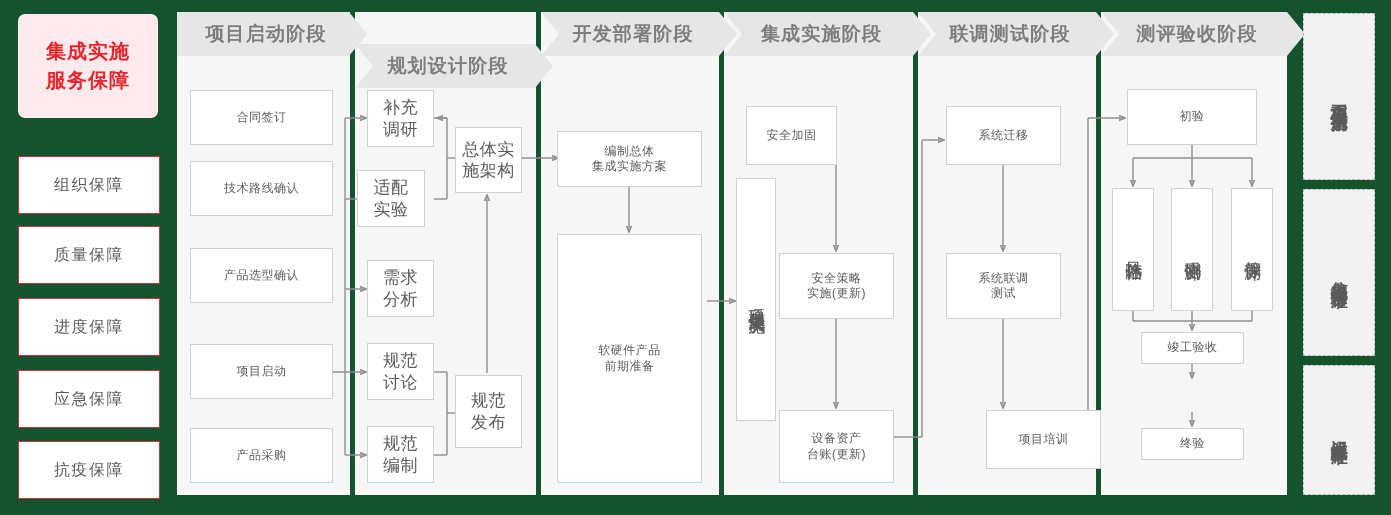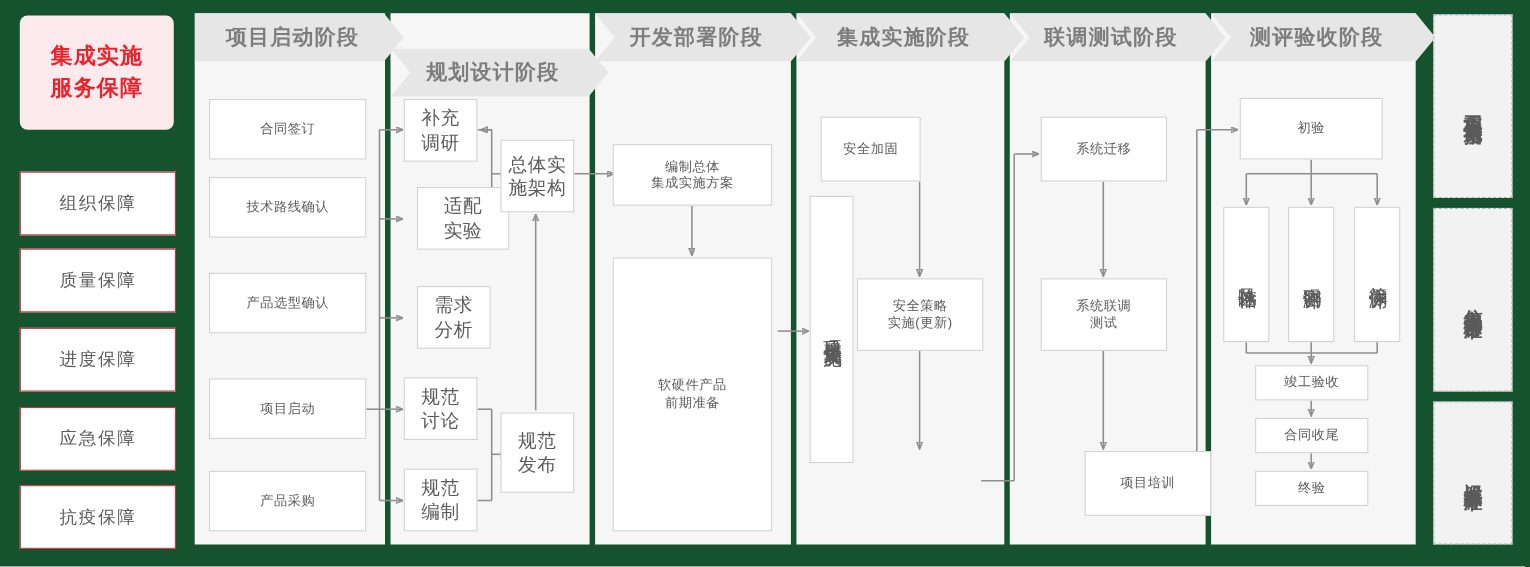--- a/index.html
+++ b/index.html
@@ -237,54 +237,55 @@
   <div class="guar-item" style="left:18px;top:441px;width:140px;height:56px;">抗疫保障</div>
 
   <div class="node" style="left:190px;top:90px;width:143px;height:55px;">合同签订</div>
   <div class="node" style="left:190px;top:161px;width:143px;height:55px;">技术路线确认</div>
   <div class="node" style="left:190px;top:248px;width:143px;height:55px;">产品选型确认</div>
   <div class="node" style="left:190px;top:344px;width:143px;height:55px;">项目启动</div>
   <div class="node" style="left:190px;top:428px;width:143px;height:55px;">产品采购</div>
 
   <div class="node small" style="left:367px;top:90px;width:67px;height:57px;">补充
 调研</div>
-  <div class="node small" style="left:379px;top:170px;width:84px;height:57px;">适配
+  <div class="node small" style="left:357px;top:170px;width:68px;height:57px;">适配
 实验</div>
-  <div class="node small" style="left:367px;top:260px;width:67px;height:57px;margin-left:12px;">需求
+  <div class="node small" style="left:367px;top:260px;width:67px;height:57px;">需求
 分析</div>
   <div class="node small" style="left:367px;top:343px;width:67px;height:57px;">规范
 讨论</div>
   <div class="node small" style="left:367px;top:426px;width:67px;height:57px;">规范
 编制</div>
   <div class="node small" style="left:455px;top:127px;width:67px;height:66px;">总体实
 施架构</div>
   <div class="node small" style="left:455px;top:375px;width:67px;height:73px;">规范
 发布</div>
 
   <div class="node" style="left:557px;top:131px;width:145px;height:56px;">编制总体
 集成实施方案</div>
   <div class="node" style="left:557px;top:234px;width:145px;height:249px;">软硬件产品
 前期准备</div>
 
   <div class="node small vert" style="left:736px;top:178px;width:40px;height:243px;">项目整体集成实施</div>
   <div class="node" style="left:746px;top:106px;width:91px;height:59px;">安全加固</div>
   <div class="node" style="left:779px;top:253px;width:115px;height:66px;">安全策略
 实施(更新)</div>
+  <div class="node" style="left:779px;top:410px;width:115px;height:73px;">设备资产
+台账(更新)</div>
 
   <div class="node" style="left:946px;top:106px;width:115px;height:59px;">系统迁移</div>
   <div class="node" style="left:946px;top:253px;width:115px;height:66px;">系统联调
 测试</div>
   <div class="node" style="left:946px;top:410px;width:115px;height:59px;margin-left:40px;">项目培训</div>
 
   <div class="node" style="left:1127px;top:89px;width:130px;height:56px;">初验</div>
   <div class="node small vert" style="left:1112px;top:188px;width:42px;height:123px;">风险评估</div>
   <div class="node small vert" style="left:1171px;top:188px;width:42px;height:123px;">密码测评</div>
   <div class="node small vert" style="left:1231px;top:188px;width:42px;height:123px;">等保测评</div>
   <div class="node" style="left:1141px;top:332px;width:103px;height:32px;">竣工验收</div>
-  <div class="node" style="left:1141px;top:380px;width:103px;height:32px;">合同收尾</div>
   <div class="node" style="left:1141px;top:428px;width:103px;height:32px;">终验</div>
 
   <div class="std-box" style="left:1303px;top:13px;width:72px;height:167px;">
     <span class="txt">工程项目实施指引</span>
   </div>
   <div class="std-box" style="left:1303px;top:189px;width:72px;height:167px;">
     <span class="txt">信息安全保密标准</span>
   </div>
   <div class="std-box" style="left:1303px;top:365px;width:72px;height:130px;">
     <span class="txt">运维服务标准</span>

